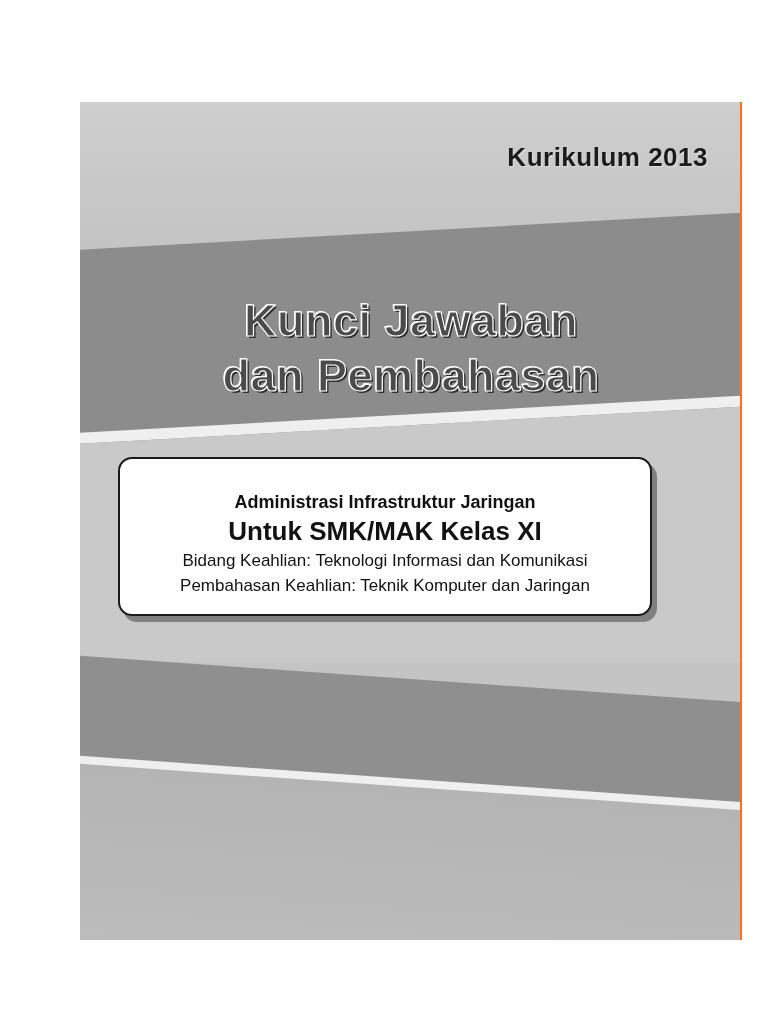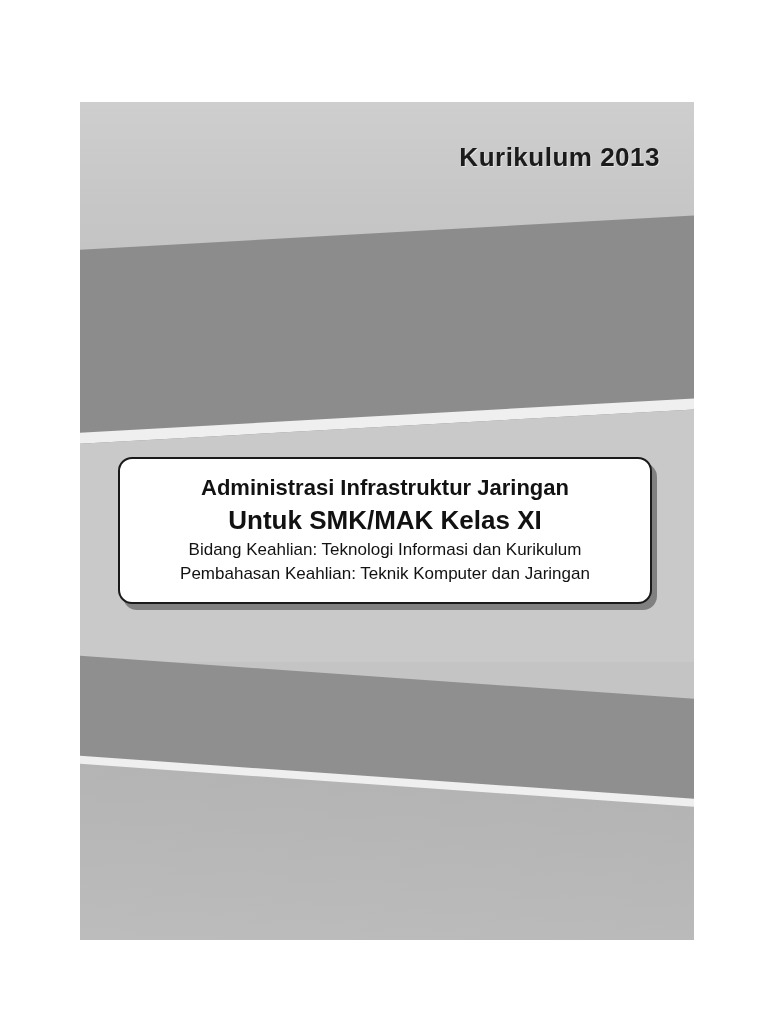--- a/index.html
+++ b/index.html
@@ -13,21 +13,21 @@
     font-family: "Liberation Sans", sans-serif;
     position: relative;
     overflow: hidden;
   }
 
   
   #cover-page {
     position: absolute;
     left: 80px;
     top: 102px;
-    width: 614px;
+    width: 662px;
     height: 838px;
     overflow: hidden;
     background: #f97316;
   }
 
   
   .band {
     position: absolute;
     left: -40px;
     width: 700px;
@@ -141,24 +141,25 @@
     width: 534px;
     box-sizing: border-box;
     background: #ffffff;
     border: 2.5px solid #1a1a1a;
     border-radius: 14px;
     padding: 14px 12px 16px 12px;
     text-align: center;
     box-shadow: 5px 6px 0 rgba(40,40,40,0.45);
   }
   #subject-box .subject-line1 {
-    font-size: 22px;
+    font-size: 18px;
     font-weight: bold;
     color: #121212;
     line-height: 1.35;
+    margin-top: 17px;
   }
   #subject-box .subject-line2 {
     font-size: 26px;
     font-weight: bold;
     color: #121212;
     line-height: 1.35;
   }
   #subject-box .subject-line3,
   #subject-box .subject-line4 {
     font-size: 17px;
@@ -176,21 +177,25 @@
   <div class="band" id="band-title-dark"></div>
   <div class="band" id="band-title-white"></div>
   <div class="band" id="band-body"></div>
   <div class="band" id="band-mid-flat"></div>
   <div class="band" id="band-lower-dark"></div>
   <div class="band" id="band-lower-white"></div>
   <div class="band" id="band-bottom"></div>
 
   <div id="kurikulum-label">Kurikulum 2013</div>
 
+  <div id="main-title">
+    <span class="line">Kunci Jawaban</span>
+    <span class="line">dan Pembahasan</span>
+  </div>
 
   <div id="subject-box">
     <div class="subject-line1">Administrasi Infrastruktur Jaringan</div>
     <div class="subject-line2">Untuk SMK/MAK Kelas XI</div>
-    <div class="subject-line3">Bidang Keahlian: Teknologi Informasi dan Kurikulum</div>
+    <div class="subject-line3">Bidang Keahlian: Teknologi Informasi dan Komunikasi</div>
     <div class="subject-line4">Pembahasan Keahlian: Teknik Komputer dan Jaringan</div>
   </div>
 
 </div>
 
 </body></html>

